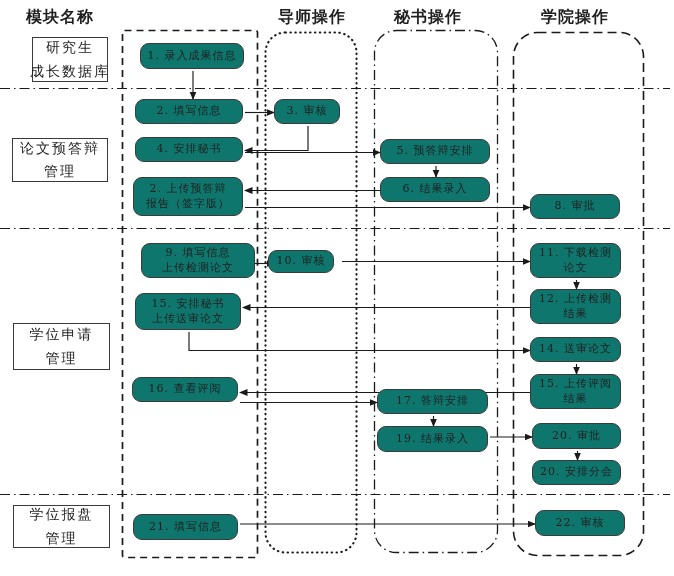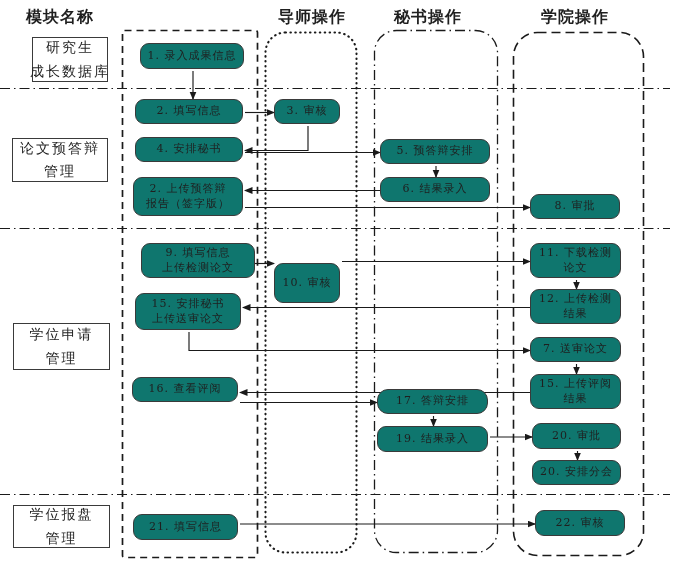--- a/index.html
+++ b/index.html
@@ -124,46 +124,46 @@
         <span>2. 上传预答辩</span>
         <span>报告（签字版）</span>
       </div>
       <div class="flow-box" style="left: 530px; top: 194px; width: 90px; height: 25px;">
         <span>8. 审批</span>
       </div>
       <div class="flow-box" style="left: 141px; top: 243px; width: 114px; height: 35px;">
         <span>9. 填写信息</span>
         <span>上传检测论文</span>
       </div>
-      <div class="flow-box" style="left: 274px; top: 250px; width: 66px; height: 40px; margin-top: 13px;">
+      <div class="flow-box" style="left: 268px; top: 250px; width: 66px; height: 23px;">
         <span>10. 审核</span>
       </div>
       <div class="flow-box" style="left: 530px; top: 243px; width: 91px; height: 35px;">
         <span>11. 下载检测</span>
         <span>论文</span>
       </div>
       <div class="flow-box" style="left: 530px; top: 289px; width: 91px; height: 35px;">
         <span>12. 上传检测</span>
         <span>结果</span>
       </div>
       <div class="flow-box" style="left: 135px; top: 293px; width: 106px; height: 37px;">
         <span>15. 安排秘书</span>
         <span>上传送审论文</span>
       </div>
       <div class="flow-box" style="left: 530px; top: 337px; width: 91px; height: 25px;">
-        <span>7. 送审论文</span>
+        <span>14. 送审论文</span>
       </div>
       <div class="flow-box" style="left: 530px; top: 374px; width: 91px; height: 35px;">
         <span>15. 上传评阅</span>
         <span>结果</span>
       </div>
       <div class="flow-box" style="left: 132px; top: 377px; width: 106px; height: 25px;">
         <span>16. 查看评阅</span>
       </div>
-      <div class="flow-box" style="left: 377px; top: 389px; width: 111px; height: 25px; border-radius: 11px;">
+      <div class="flow-box" style="left: 377px; top: 389px; width: 111px; height: 25px;">
         <span>17. 答辩安排</span>
       </div>
       <div class="flow-box" style="left: 377px; top: 426px; width: 111px; height: 26px;">
         <span>19. 结果录入</span>
       </div>
       <div class="flow-box" style="left: 532px; top: 423px; width: 89px; height: 26px;">
         <span>20. 审批</span>
       </div>
       <div class="flow-box" style="left: 532px; top: 460px; width: 89px; height: 25px;">
         <span>20. 安排分会</span>

